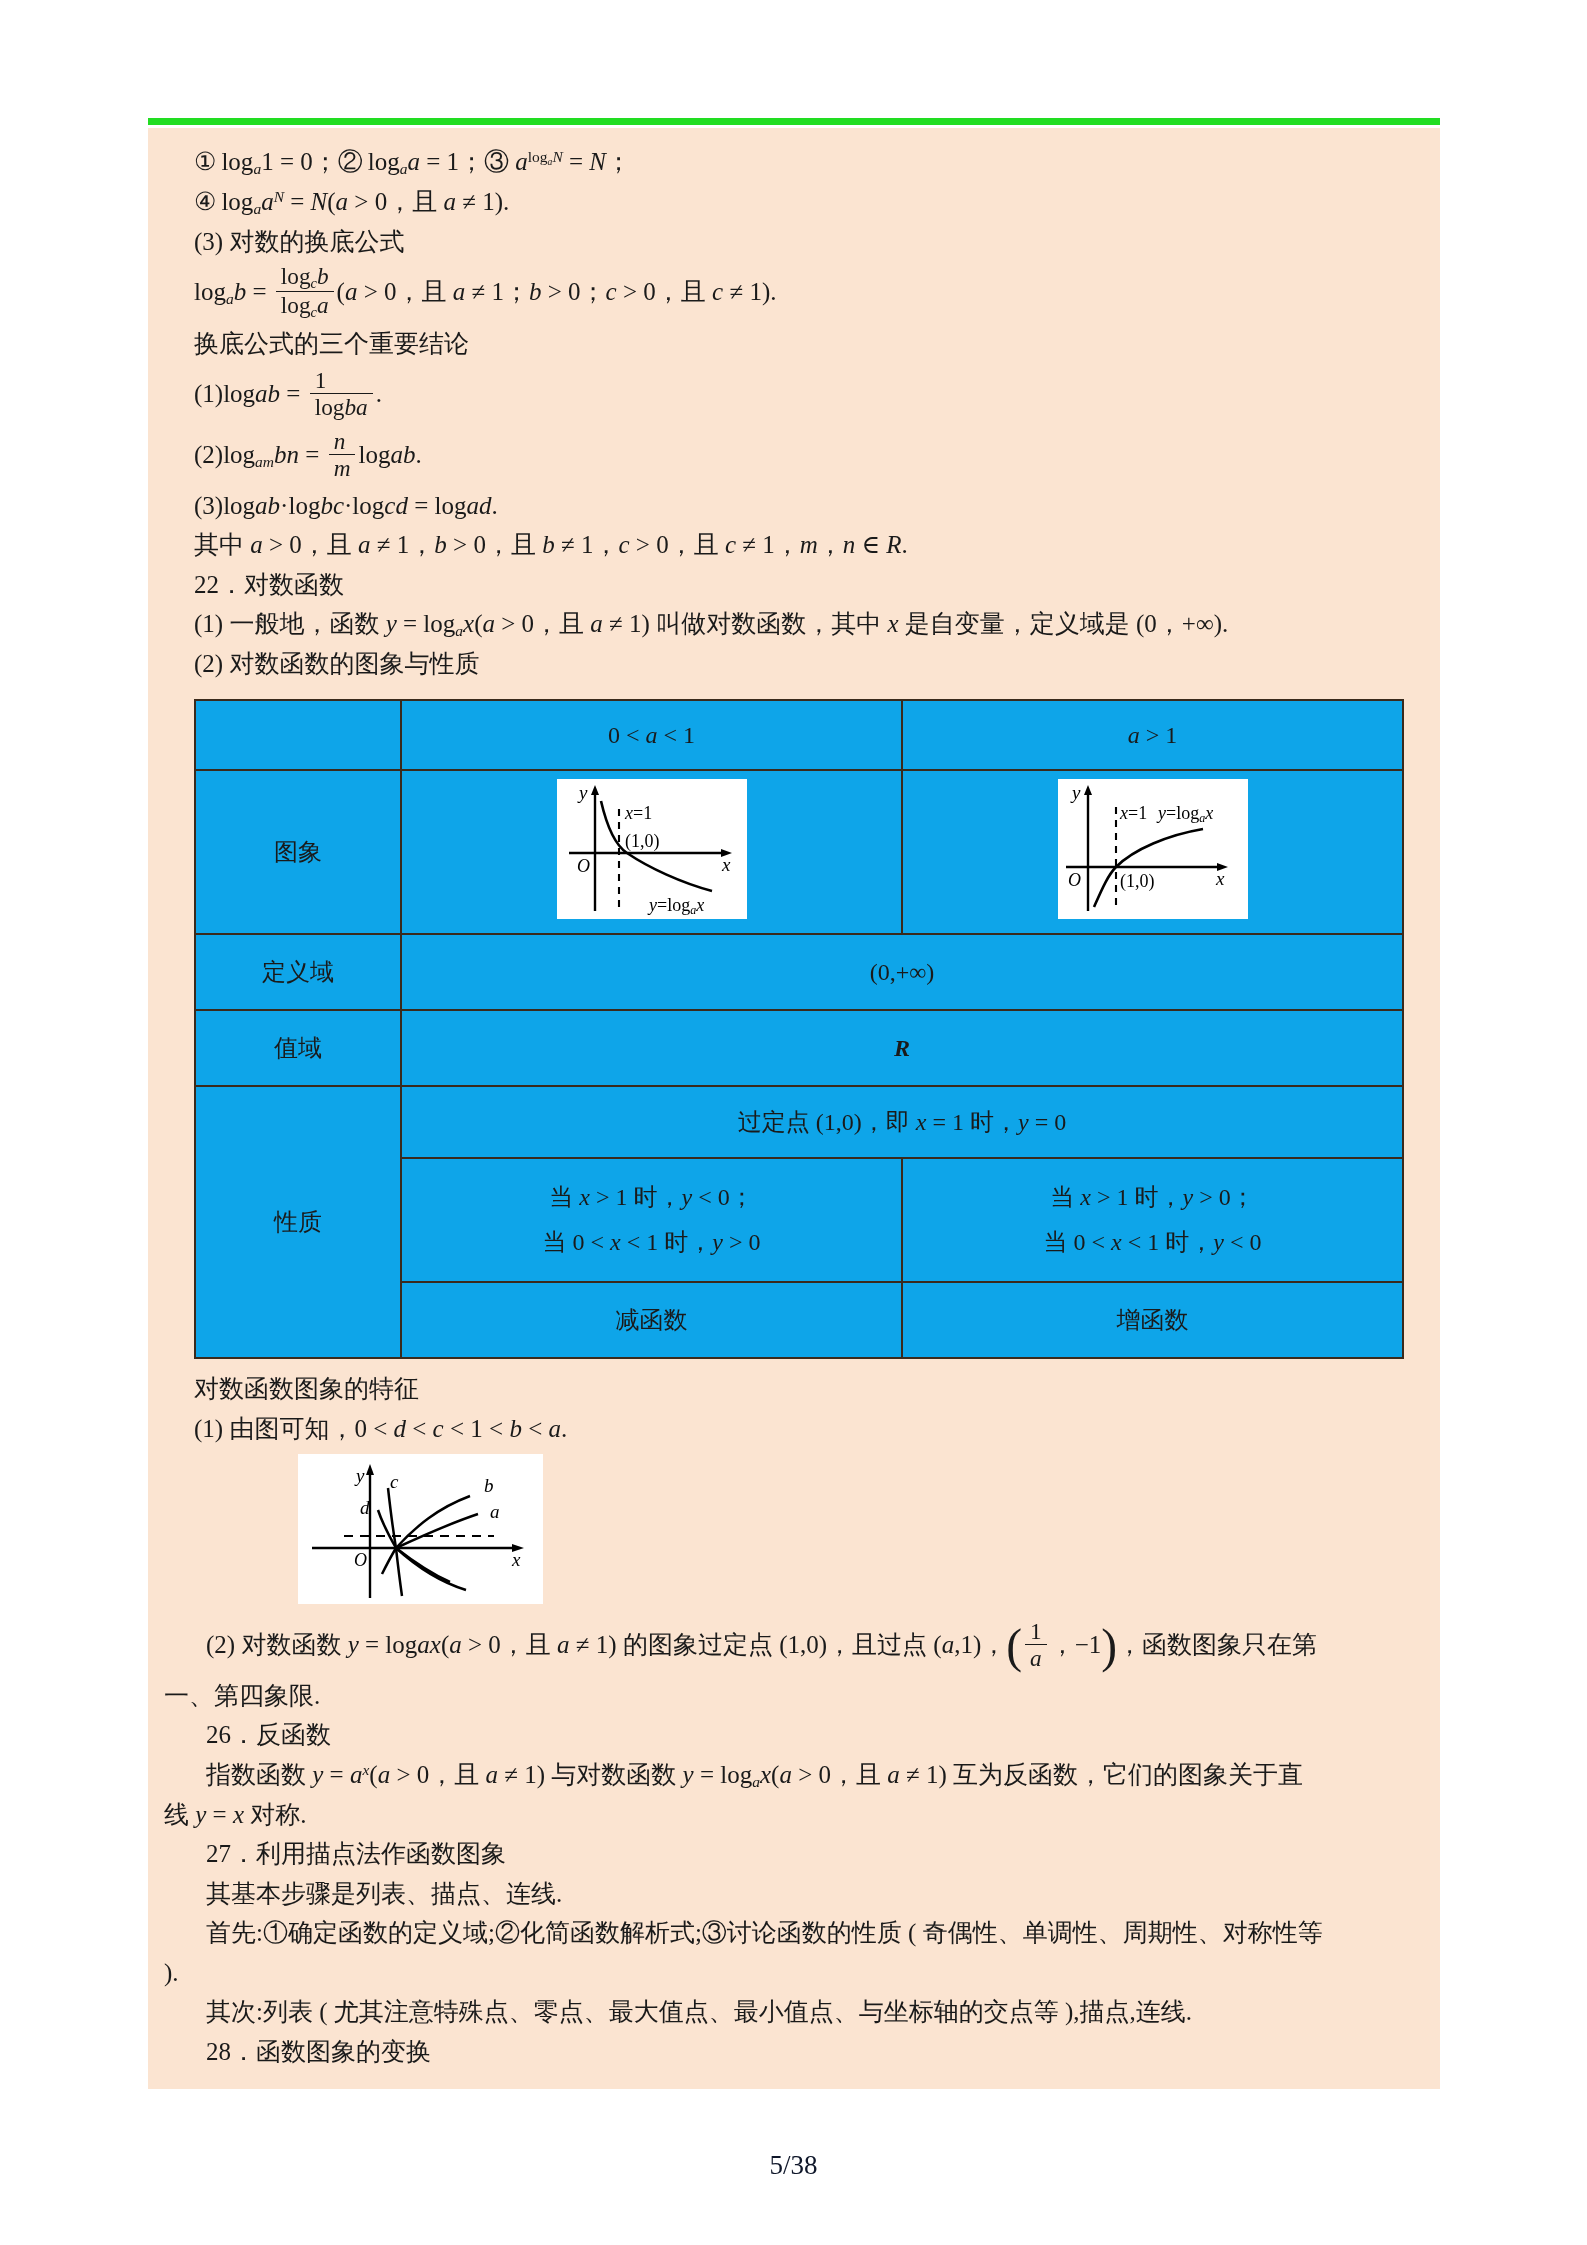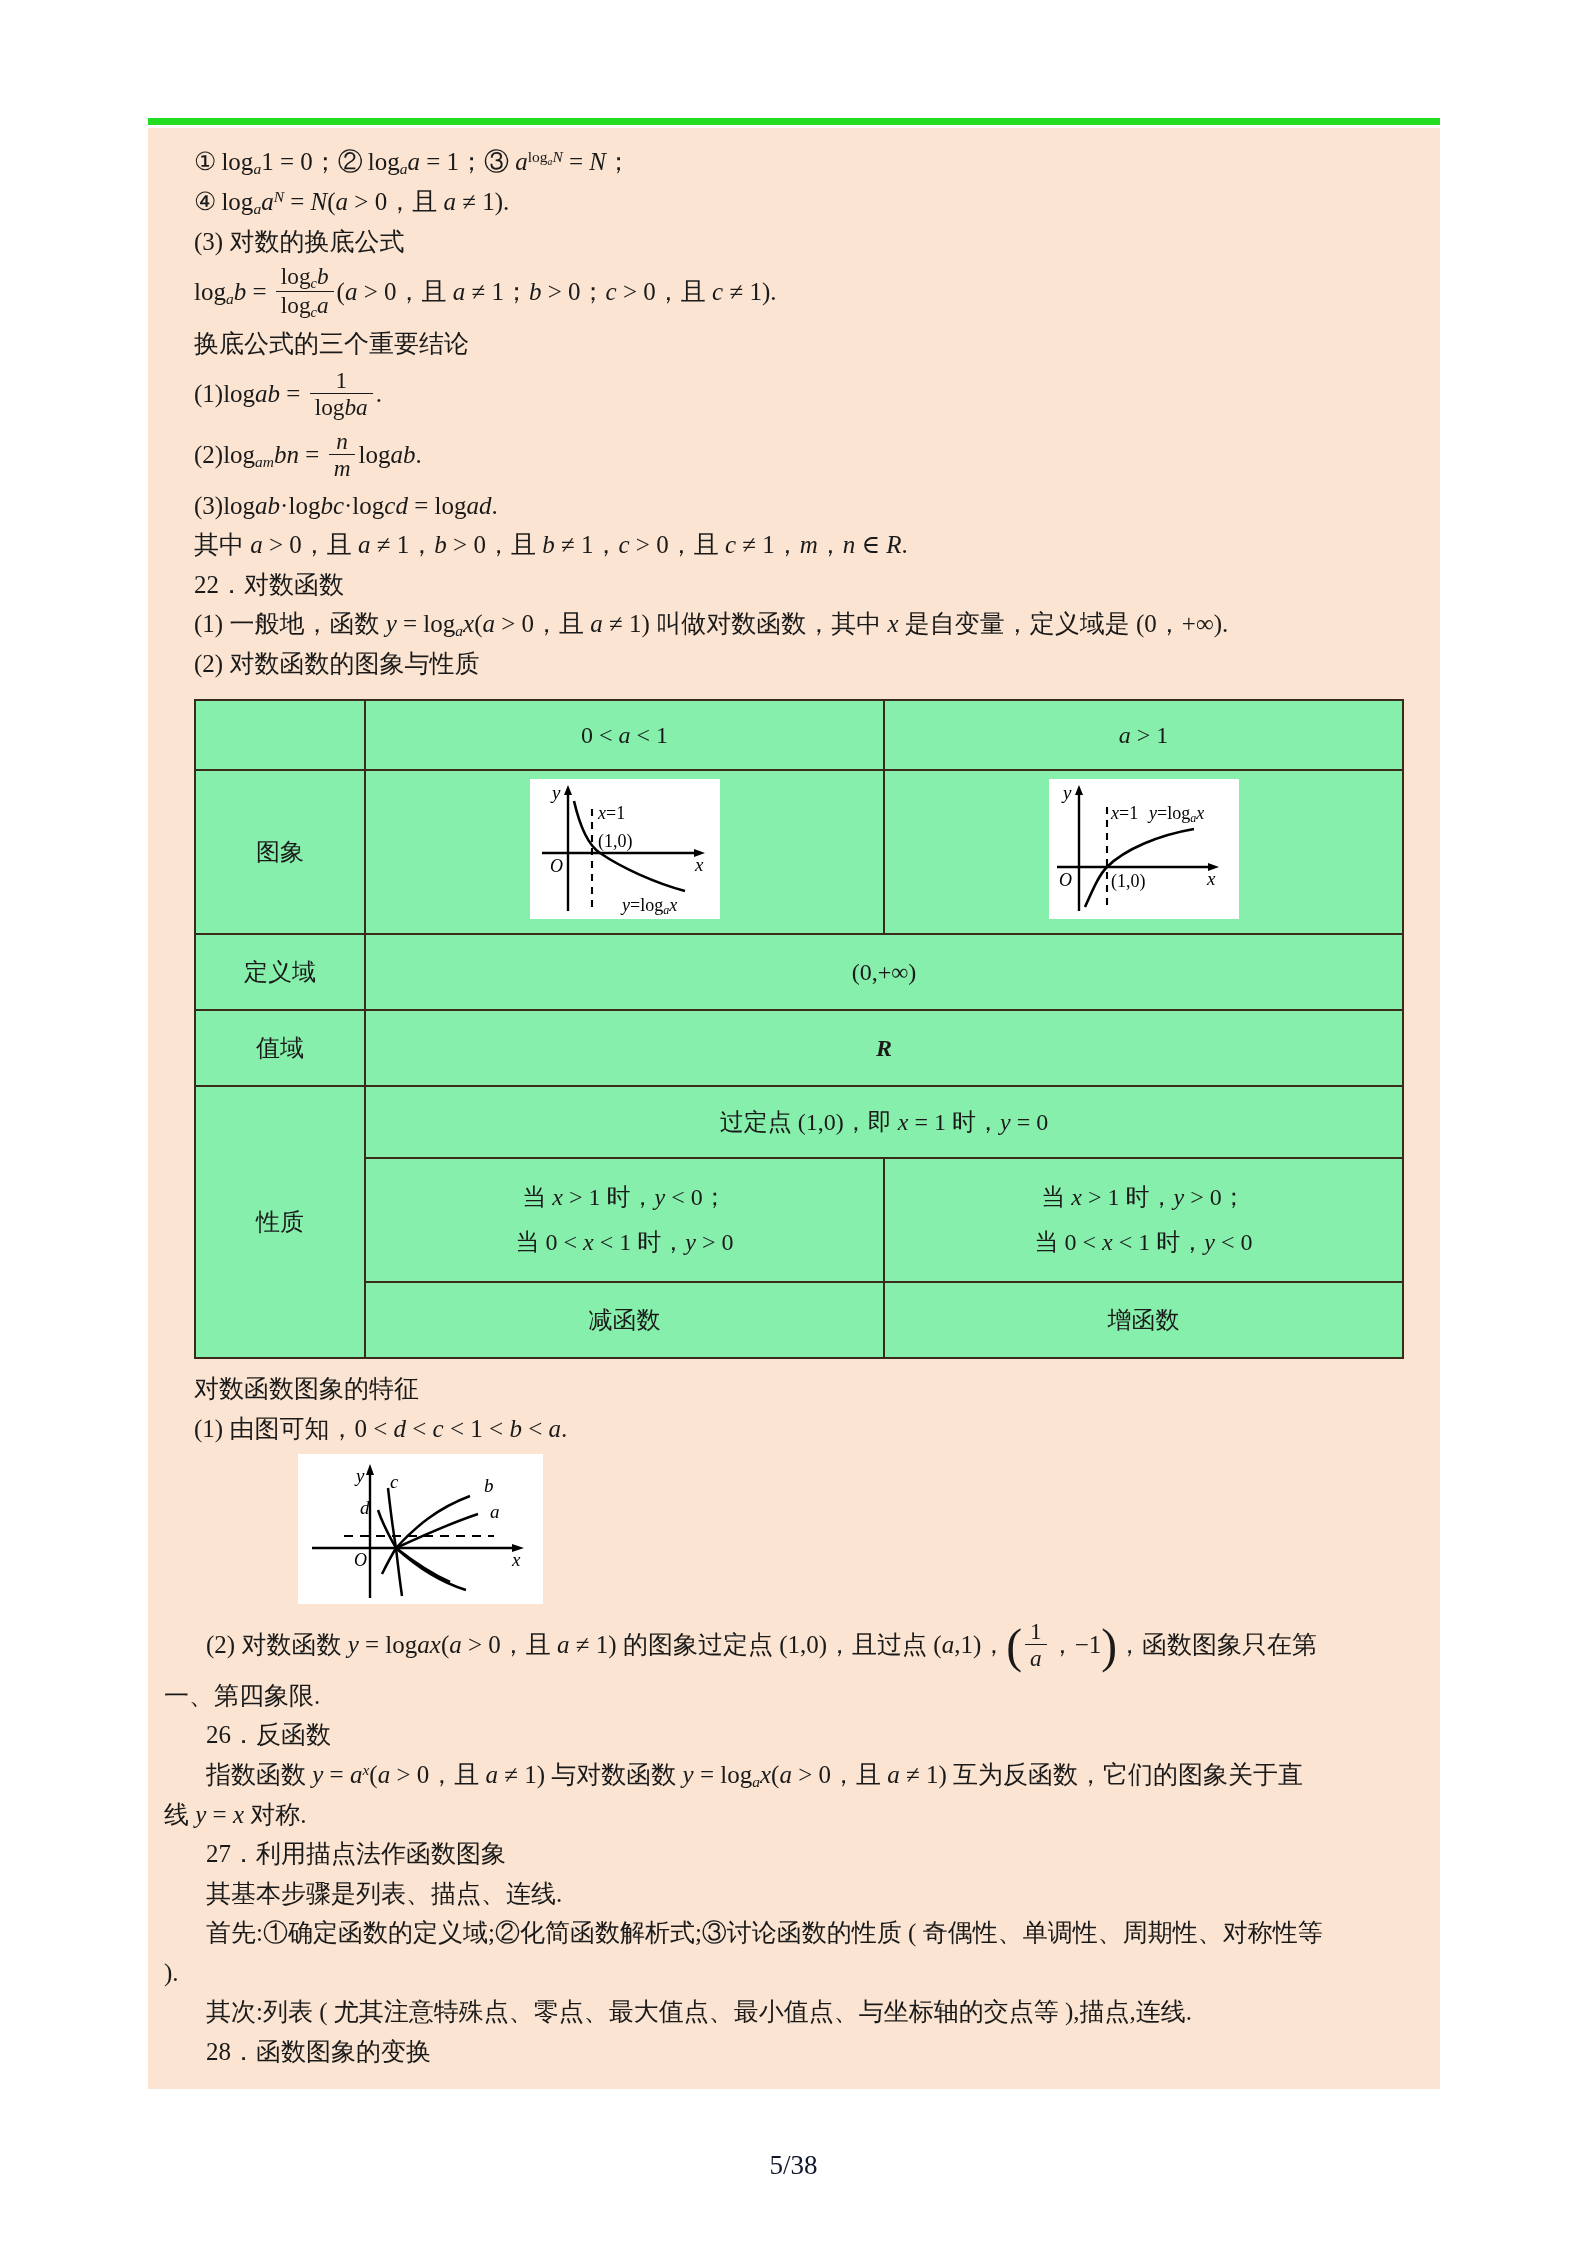--- a/index.html
+++ b/index.html
@@ -30,31 +30,31 @@
 
   .ln { font-size:25px; line-height:1.58; padding-left:46px; padding-right:8px; white-space:nowrap; }
   .ln.flush { padding-left:16px; }
   .ln.ind { padding-left:58px; }
 
   i, .it { font-style:italic; }
   sub { font-size:0.62em; font-style:italic; vertical-align:-0.28em; }
   sup { font-size:0.62em; vertical-align:0.52em; }
   sup i { font-style:italic; }
 
-  .frac { display:inline-block; vertical-align:middle; text-align:center; margin:0 3px; position:relative; top:-2px; }
+  .frac { display:inline-block; vertical-align:middle; text-align:left; margin:0 3px; position:relative; top:-2px; }
   .frac .num { display:block; padding:0 5px; font-size:0.93em; line-height:1.12; }
   .frac .den { display:block; border-top:1.6px solid #1a1a1a; padding:0 5px; font-size:0.93em; line-height:1.2; }
   .tallrow { line-height:2.45; }
 
   
   .bigparen { display:inline-block; font-size:1.9em; vertical-align:middle; font-family:"Liberation Serif",serif; position:relative; top:-1px; line-height:0.7; }
 
   
   .tbl { position:relative; width:1210px; margin:16px 0 10px 46px; border-collapse:collapse; table-layout:fixed; }
-  .tbl td { border:2.2px solid #3a2a1c; font-size:24px; text-align:center; vertical-align:middle; padding:6px 4px; background:#86efac; }
+  .tbl td { border:2.2px solid #3a2a1c; font-size:24px; text-align:center; vertical-align:middle; padding:6px 22px; background:#0ea5e9; }
   .c-lab { width:160px; }
   .r-head td { height:56px; }
   .r-graph td { height:150px; }
   .r-dom td  { height:62px; }
   .r-ran td  { height:62px; }
   .r-pt td   { height:58px; }
   .r-prop td { height:110px; }
   .r-mono td { height:62px; }
   .prop-line { line-height:1.9; }
 

